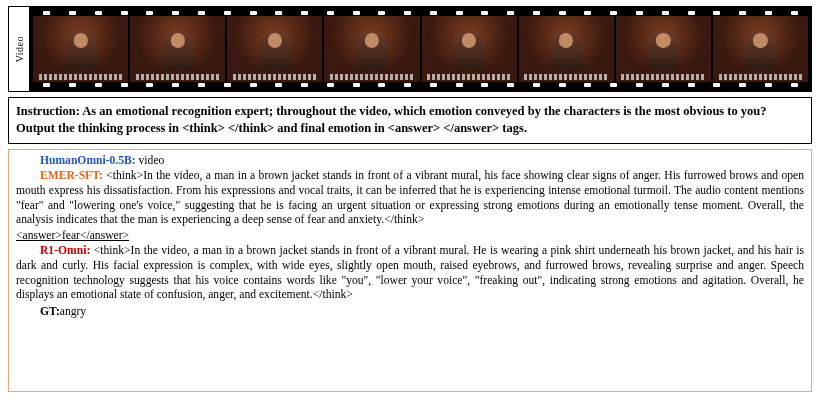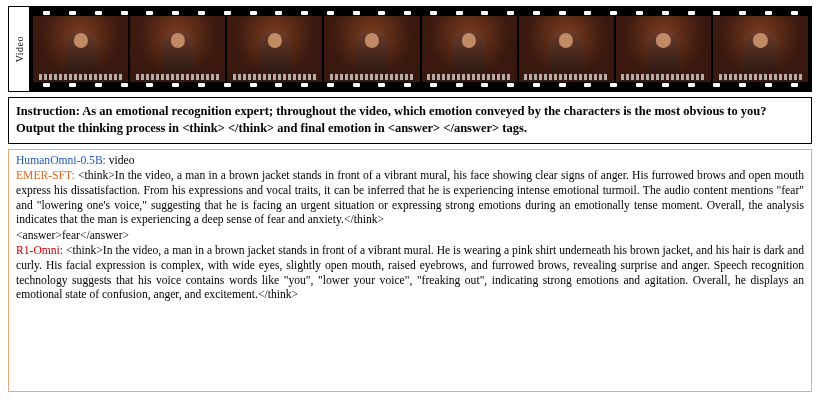--- a/index.html
+++ b/index.html
@@ -140,29 +140,31 @@
     font-size: 11.6px;
     line-height: 1.26;
     height: 243px;
     overflow: hidden;
   }
   .resp {
     margin: 0 0 1px 0;
     text-align: justify;
   }
   .tag {
-    font-weight: normal;
+    font-weight: bold;
+    margin-left: 24px;
   }
   .tag-human { color: #2255c4; }
   .tag-emer { color: #e8641c; }
   .tag-mafw { color: #6aa84f; }
   .tag-r1 { color: #cc0000; }
   .tag-gt { color: #000000; }
   .answer-line {
     margin: 0 0 1px 0;
+    text-decoration: underline;
   }
   .gt-line {
     margin-top: 2px;
   }
 </style>
 </head>
 <body>
 
 <div class="page">
 
@@ -305,16 +307,19 @@
     <p class="answer-line">
       <span>&lt;answer&gt;fear&lt;/answer&gt;</span>
     </p>
 
 
     <p class="resp">
       <span class="tag tag-r1">R1-Omni:</span><span> &lt;think&gt;In the video, a man in a brown jacket stands in front of a vibrant mural. He is wearing a pink shirt underneath his brown jacket, and his hair is dark and curly. His facial expression is complex, with wide eyes, slightly open mouth, raised eyebrows, and furrowed brows, revealing surprise and anger. Speech recognition technology suggests that his voice contains words like "you", "lower your voice", "freaking out", indicating strong emotions and agitation. Overall, he displays an emotional state of confusion, anger, and excitement.&lt;/think&gt;</span>
     </p>
 
 
+    <p class="resp gt-line">
+      <span class="tag tag-gt">GT:</span><span>angry</span>
+    </p>
 
   </div>
 
 </div>
 
 </body></html>

